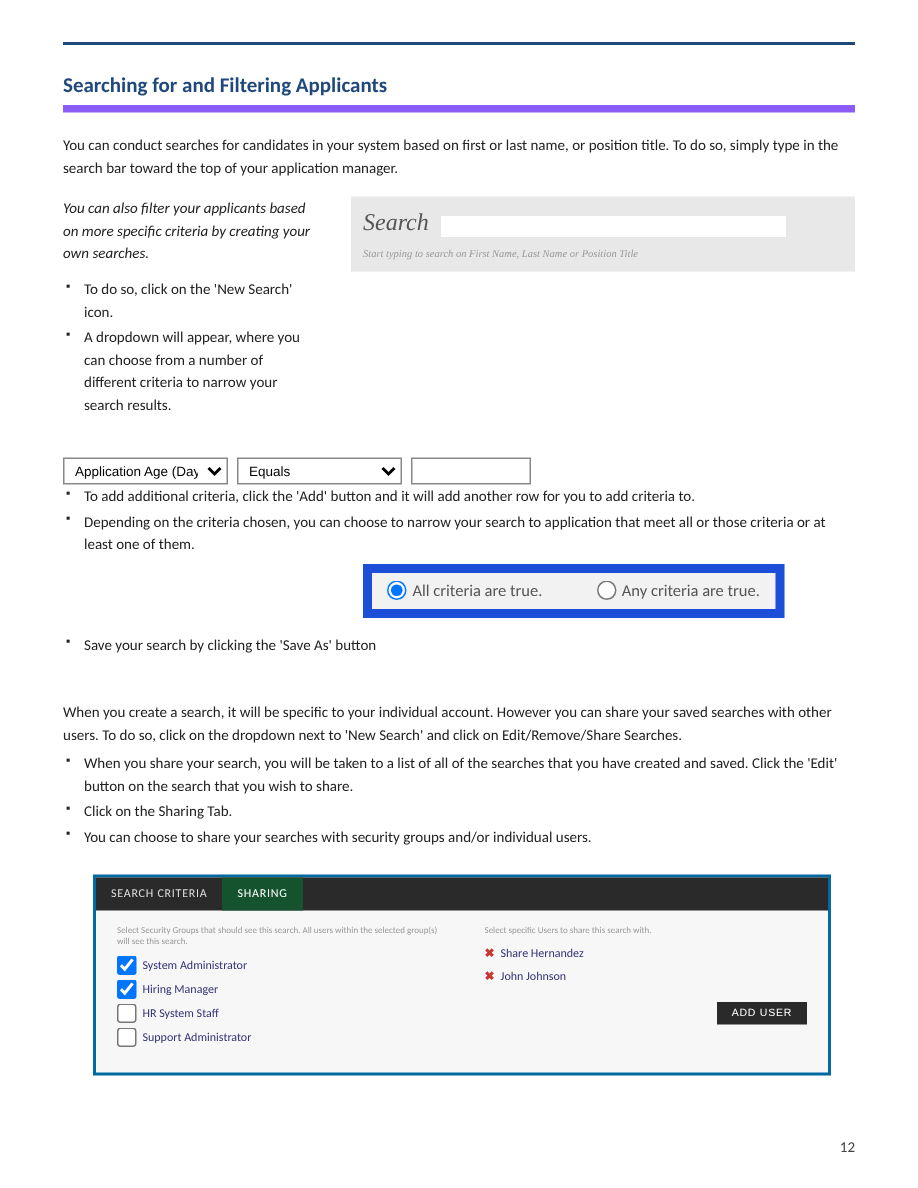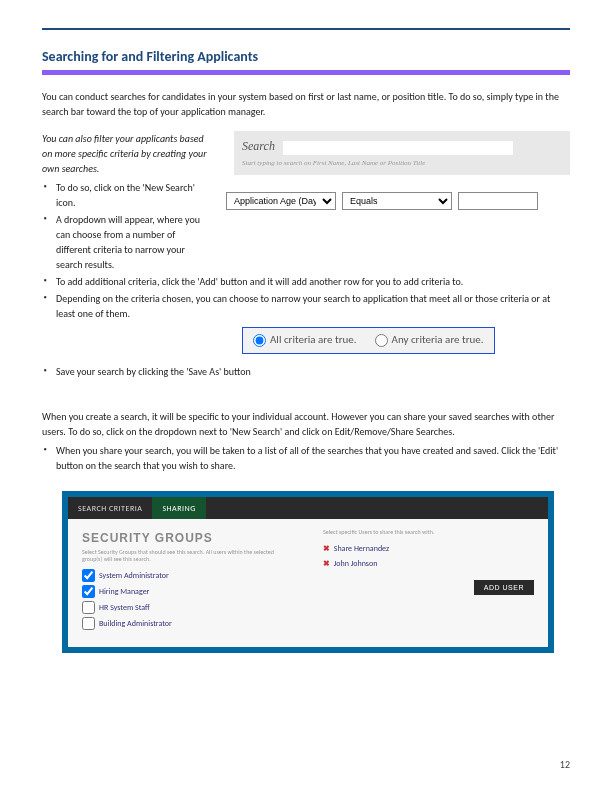--- a/index.html
+++ b/index.html
@@ -30,21 +30,21 @@
   .row1 { display: flex; gap: 22px; margin-bottom: 4px; font-style: italic; }
   .row1 .lefttext { width: 170px; }
   .row1 .rightimg { flex: 1; }
   .searchbox {
     background: #e8e8e8;
     padding: 6px 8px;
     font-family: Georgia, serif;
   }
   .searchbox .lbl {
     color: #555;
-    font-size: 12px;
+    font-size: 16px;
     display: inline-block;
     margin-right: 6px;
   }
   .searchbox .field {
     background: #fff;
     height: 14px;
     width: 230px;
     display: inline-block;
     vertical-align: middle;
   }
@@ -56,51 +56,51 @@
   ul.bullets { list-style: none; padding-left: 0; }
   ul.bullets > li { position: relative; padding-left: 14px; margin-bottom: 2px; }
   ul.bullets > li::before {
     content: "▪";
     position: absolute;
     left: 2px;
     top: 0;
     color: #222;
     font-size: 8px;
   }
-  .row2 { display: flex; gap: 14px; align-items: flex-start; }
+  .row2 { display: flex; gap: 14px; align-items: flex-start; flex-direction: column; }
   .row2 .lefttext { width: 170px; }
   .row2 .rightimg { flex: 1; padding-top: 12px; }
   .criteria-row { display: flex; gap: 6px; }
   .criteria-row select, .criteria-row .txt {
     font-size: 9px;
     height: 18px;
     border: 1px solid #888;
     background: #fff;
     padding: 0 3px;
   }
   .criteria-row select { width: 110px; }
   .criteria-row .txt { width: 80px; }
   .radio-row {
     display: inline-flex;
     align-items: center;
-    gap: 18px;
-    border: 1px solid #1d4ed8;
+    gap: 36px;
+    border: 6px solid #1d4ed8;
     background: #f2f2f2;
     padding: 4px 10px;
     font-size: 11px;
     color: #555;
     margin-left: 200px;
     margin-top: 4px;
     margin-bottom: 10px;
   }
   .radio-row label { display: flex; align-items: center; gap: 4px; }
   .share-section { margin-top: 30px; }
   .sharing-panel {
     margin: 18px 16px 0 20px;
-    border: 6px solid #0369a1;
+    border: 2px solid #0369a1;
     background: #f7f7f7;
     font-size: 8px;
   }
   .sharing-tabs {
     background: #2a2a2a;
     display: flex;
   }
   .sharing-tabs .tab {
     color: #ddd;
     padding: 5px 10px;
@@ -209,46 +209,47 @@
 </div>
 
 <ul class="bullets">
   <li><span>Save your search by clicking the 'Save As' button</span></li>
 </ul>
 
 <div class="share-section">
   <p>When you create a search, it will be specific to your individual account. However you can share your saved searches with other users. To do so, click on the dropdown next to 'New Search' and click on Edit/Remove/Share Searches.</p>
   <ul class="bullets" style="margin-top:4px;">
     <li><span>When you share your search, you will be taken to a list of all of the searches that you have created and saved. Click the 'Edit' button on the search that you wish to share.</span></li>
+    <li><span>Click on the Sharing Tab.</span></li>
+    <li><span>You can choose to share your searches with security groups and/or individual users.</span></li>
   </ul>
 
   <div class="sharing-panel">
     <div class="sharing-tabs">
       <div class="tab">SEARCH CRITERIA</div>
       <div class="tab active">SHARING</div>
     </div>
     <div class="sharing-body">
       <div class="sharing-col">
-        <h3>SECURITY GROUPS</h3>
         <div class="sub">Select Security Groups that should see this search. All users within the selected group(s) will see this search.</div>
         <div class="sg-item">
             <input type="checkbox" checked="" style="">
             <span>System Administrator</span>
           </div>
         <div class="sg-item">
             <input type="checkbox" checked="" style="">
             <span>Hiring Manager</span>
           </div>
         <div class="sg-item">
             <input type="checkbox" style="">
             <span>HR System Staff</span>
           </div>
         <div class="sg-item">
             <input type="checkbox" style="">
-            <span>Building Administrator</span>
+            <span>Support Administrator</span>
           </div>
       </div>
       <div class="sharing-col">
         <div class="sub">Select specific Users to share this search with.</div>
         <div class="user-item">
             <span class="x">✖</span>
             <span>Share Hernandez</span>
           </div>
         <div class="user-item">
             <span class="x">✖</span>

